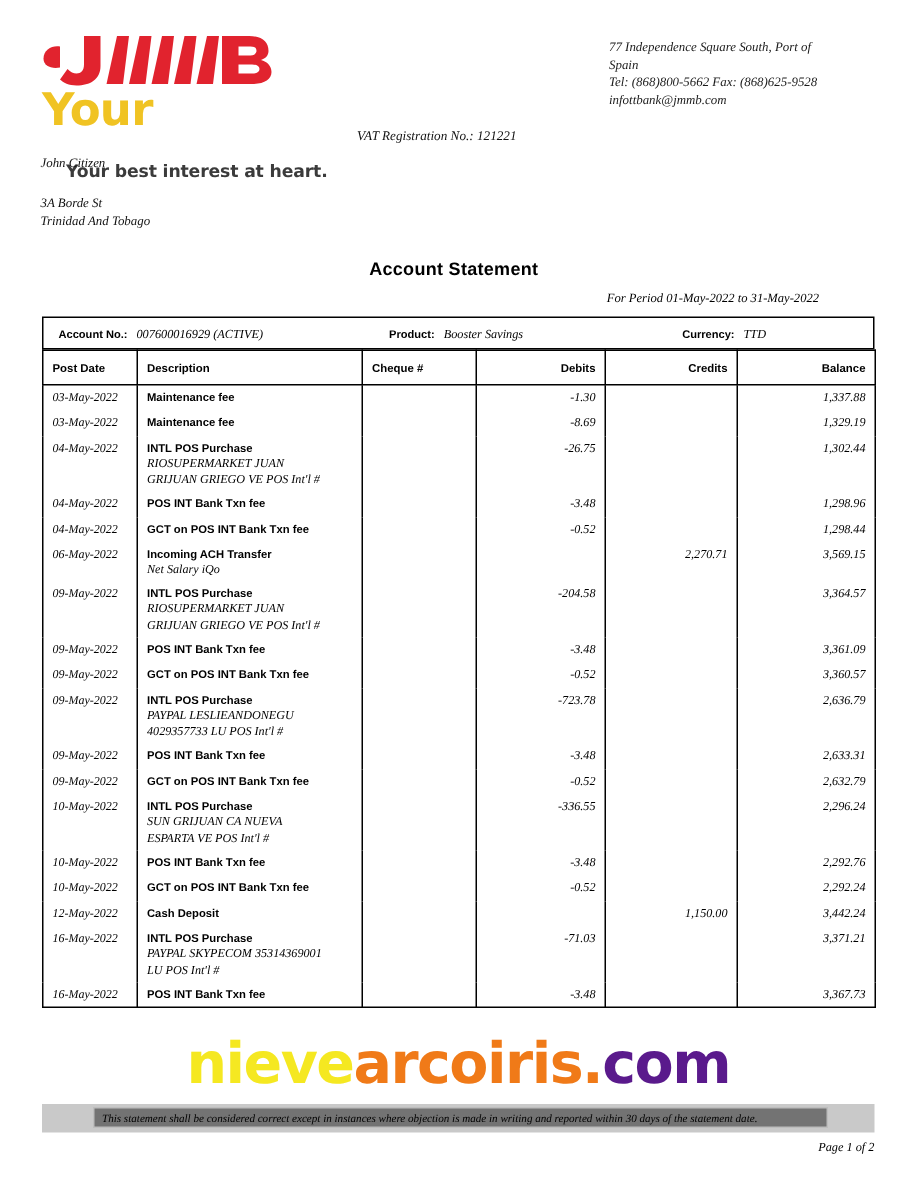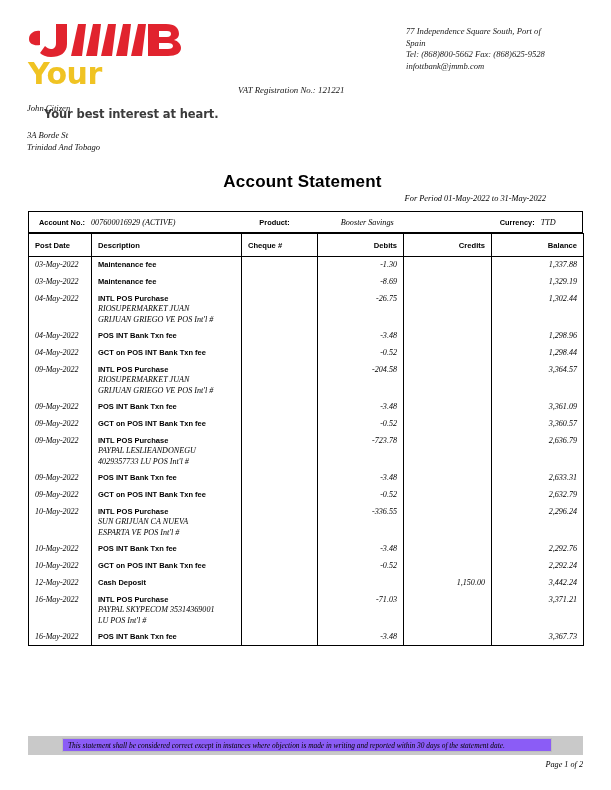--- a/index.html
+++ b/index.html
@@ -99,21 +99,21 @@
   }
 
   
   .title {
     position: absolute;
     left: 0; top: 172px;
     width: 605px;
     text-align: center;
     font-family: "Liberation Sans", sans-serif;
     font-weight: bold;
-    font-size: 17px;
+    font-size: 12px;
     letter-spacing: 0.2px;
   }
   .subtitle {
     position: absolute;
     left: 0; top: 194px;
     width: 546px;
     text-align: right;
     font-family: "Liberation Serif", serif;
     font-style: italic;
     font-size: 8.4px;
@@ -137,21 +137,21 @@
     font-weight: bold;
     font-size: 7.4px;
   }
   .acct-val {
     font-family: "Liberation Serif", serif;
     font-style: italic;
     font-size: 8.2px;
     margin-left: 6px;
   }
   .acct-c1 { margin-left: 10px; }
-  .acct-c2 { margin-left: 84px; gap: 45px; }
+  .acct-c2 { margin-left: 84px; }
   .acct-c3 { margin-left: 106px; }
 
   
   .tbl {
     position: absolute;
     left: 28px; top: 233px;
     width: 555px;
     border-collapse: collapse;
     table-layout: fixed;
   }
@@ -237,21 +237,21 @@
     width: 555px;
     height: 19px;
     background: #C9C9C9;
     z-index: 10;
   }
   .footer-inner {
     position: absolute;
     left: 62px; top: 738px;
     width: 490px;
     height: 14px;
-    background: #8b5cf6;
+    background: #737373;
     border: 1px solid #bdbdbd;
     font-family: "Liberation Serif", serif;
     font-style: italic;
     font-size: 7.4px;
     line-height: 13px;
     padding-left: 5px;
     overflow: hidden;
     white-space: nowrap;
     z-index: 12;
   }
@@ -444,20 +444,41 @@
           </td>
           <td>
             <div class="cell-num"></div>
           </td>
           <td>
             <div class="cell-num">1,298.44</div>
           </td>
         </tr>
         <tr class="row">
           <td>
+            <div class="cell-date">06-May-2022</div>
+          </td>
+          <td>
+            <div class="cell-desc-main">Incoming ACH Transfer</div>
+            <div class="cell-desc-sub">Net Salary iQo</div>
+          </td>
+          <td>
+            <div class="cell-num"></div>
+          </td>
+          <td>
+            <div class="cell-num"></div>
+          </td>
+          <td>
+            <div class="cell-num">2,270.71</div>
+          </td>
+          <td>
+            <div class="cell-num">3,569.15</div>
+          </td>
+        </tr>
+        <tr class="row">
+          <td>
             <div class="cell-date">09-May-2022</div>
           </td>
           <td>
             <div class="cell-desc-main">INTL POS Purchase</div>
             <div class="cell-desc-sub">RIOSUPERMARKET JUAN</div>
             <div class="cell-desc-sub">GRIJUAN GRIEGO VE POS Int'l #</div>
           </td>
           <td>
             <div class="cell-num"></div>
           </td>
@@ -693,18 +714,21 @@
           <td>
             <div class="cell-num"></div>
           </td>
           <td>
             <div class="cell-num">3,367.73</div>
           </td>
         </tr>
       </tbody>
   </table>
 
+  <div class="watermark">
+    <span class="wm-a">nieve</span><span class="wm-b">arcoiris.</span><span class="wm-c">com</span>
+  </div>
 
   <div class="footer-bar"></div>
   <div class="footer-inner">This statement shall be considered correct except in instances where objection is made in writing and reported within 30 days of the statement date.</div>
   <div class="page-num">Page 1 of 2</div>
 
 </div>
 
 </body></html>

